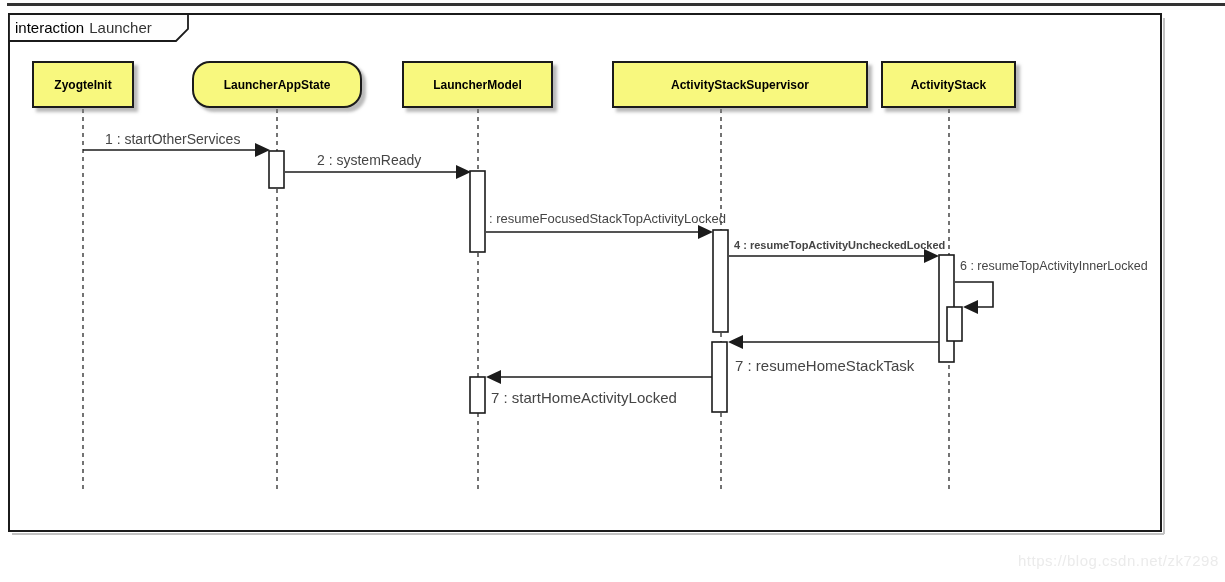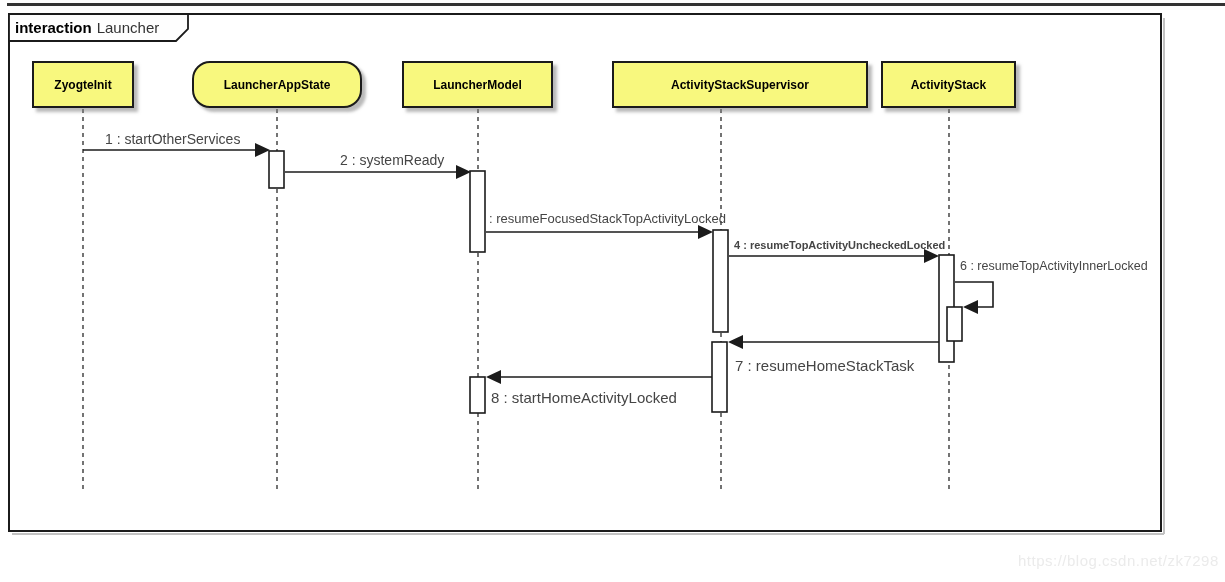--- a/index.html
+++ b/index.html
@@ -10,28 +10,28 @@
   #top-rule{position:absolute;left:7px;top:3px;width:1218px;height:3px;background:#333;}
   svg{position:absolute;left:0;top:0;}
   .head-box{
     position:absolute;height:47px;background:#F8F87E;border:2px solid #1b1b1b;
     box-shadow:4px 4px 3px rgba(130,130,130,0.55);
     display:flex;align-items:center;justify-content:center;
     font-weight:bold;font-size:12px;color:#000;box-sizing:border-box;
   }
   .msg-label{position:absolute;color:#454545;white-space:nowrap;}
   #msg1{left:97px;top:131px;font-size:14px;margin-left:8px;}
-  #msg2{left:317px;top:152px;font-size:14px;margin-left:23px;}
+  #msg2{left:317px;top:152px;font-size:14px;}
   #msg3{left:489px;top:211px;font-size:13px;}
   #msg4{left:734px;top:239px;font-size:11px;font-weight:bold;}
   #msg5{left:491px;top:389px;font-size:15px;}
   #msg6{left:960px;top:259px;font-size:12.5px;}
   #msg7{left:735px;top:357px;font-size:15px;}
   #frame-title{position:absolute;left:15px;top:19px;font-size:15px;color:#333;}
-  #frame-title .kw{font-weight:bold;color:#000;margin-right:5px;}
+  #frame-title .kw{font-weight:normal;color:#000;margin-right:5px;}
   #watermark{
     position:absolute;left:1018px;top:552px;font-size:15px;color:#ebebeb;
     letter-spacing:0.5px;white-space:nowrap;
   }
 </style>
 </head>
 <body>
 
 <div id="stage">
 
@@ -89,19 +89,19 @@
   <div class="head-box" style="left:32px;top:61px;width:102px;">ZyogteInit</div>
   <div class="head-box" style="left:192px;top:61px;width:170px;border-radius:18px;">LauncherAppState</div>
   <div class="head-box" style="left:402px;top:61px;width:151px;">LauncherModel</div>
   <div class="head-box" style="left:612px;top:61px;width:256px;">ActivityStackSupervisor</div>
   <div class="head-box" style="left:881px;top:61px;width:135px;">ActivityStack</div>
 
   <div id="msg1" class="msg-label">1 : startOtherServices</div>
   <div id="msg2" class="msg-label">2 : systemReady</div>
   <div id="msg3" class="msg-label">: resumeFocusedStackTopActivityLocked</div>
   <div id="msg4" class="msg-label">4 : resumeTopActivityUncheckedLocked</div>
-  <div id="msg5" class="msg-label">8 : startHomeActivityLocked</div>
+  <div id="msg5" class="msg-label">7 : startHomeActivityLocked</div>
   <div id="msg6" class="msg-label">6 : resumeTopActivityInnerLocked</div>
   <div id="msg7" class="msg-label">7 : resumeHomeStackTask</div>
 
   <div id="watermark">https://blog.csdn.net/zk7298</div>
 
 </div>
 
 </body></html>

